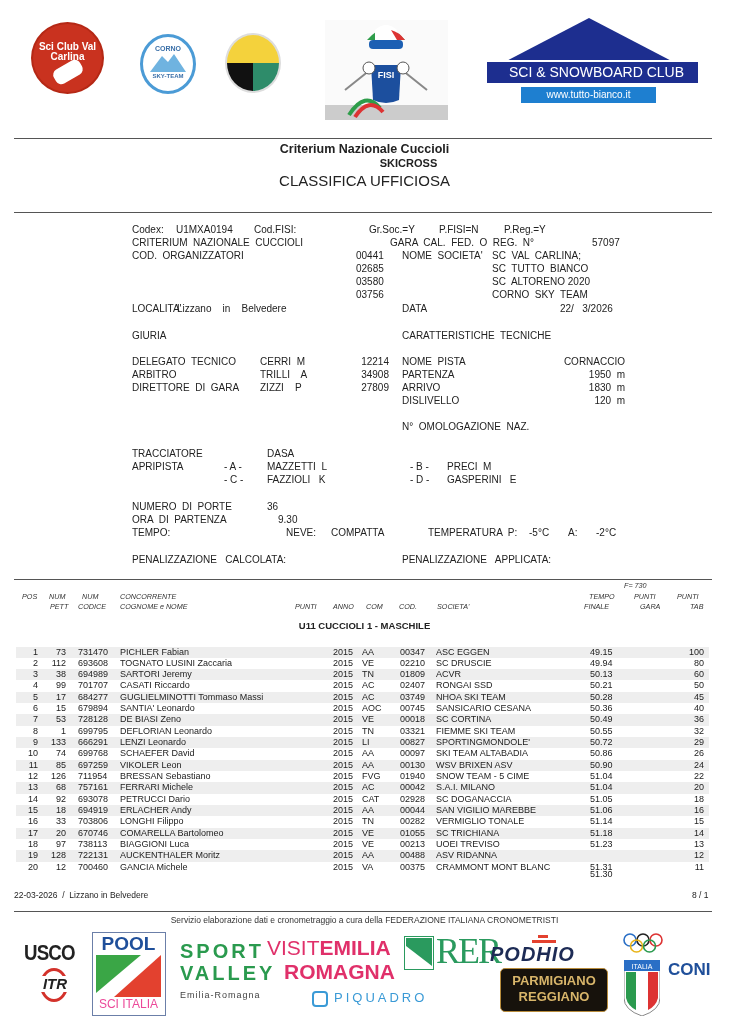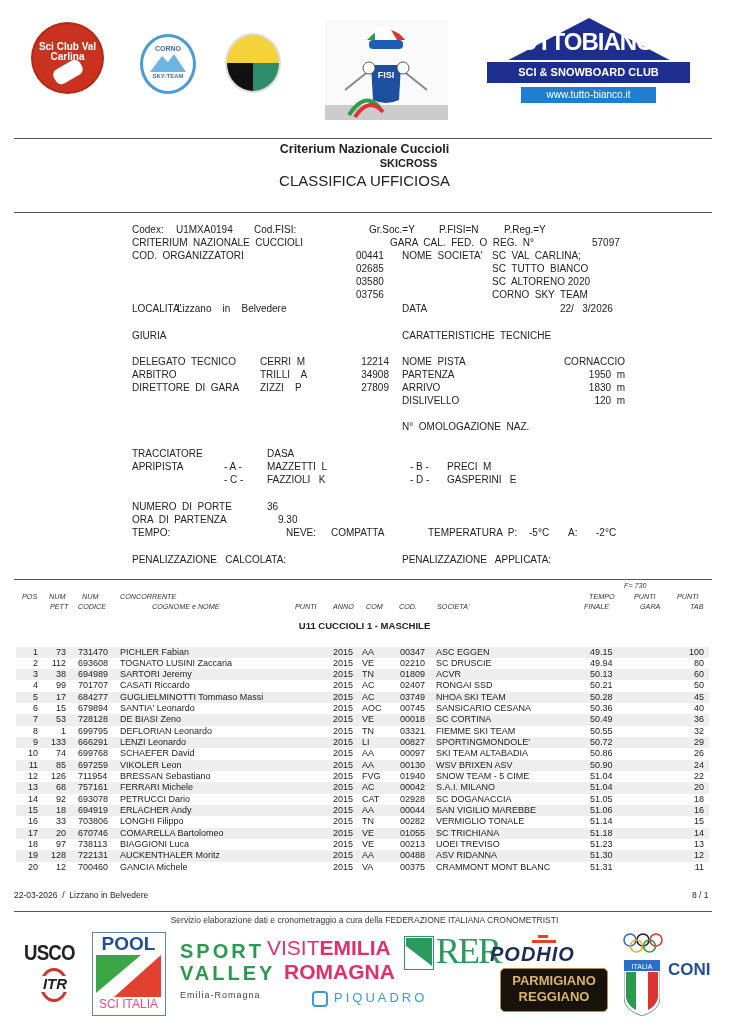--- a/index.html
+++ b/index.html
@@ -18,21 +18,21 @@
   .lg-altoreno { left:225px; top:33px; width:56px; height:60px; border-radius:50%;
     background:conic-gradient(#f4d23c 0 25%, #2e8c6a 25% 50%, #111 50% 75%, #f4d23c 75%);
     border:2px solid #ddd; box-sizing:border-box; }
   .lg-fisi { left:325px; top:20px; width:123px; height:100px; background:#fafafa; }
   .lg-tutto { left:487px; top:18px; width:203px; height:88px; }
   .tb-top { position:absolute; left:6px; top:0; width:192px; height:42px; background:#1d2e8f;
     clip-path:polygon(8% 100%, 50% 0, 92% 100%); }
   .tb-word { position:absolute; left:0; top:4px; width:203px; text-align:center; color:#fff;
     font-weight:bold; font-size:24px; letter-spacing:-1px; -webkit-text-stroke:1px #1d2e8f; color:#1d2e8f; }
   .tb-bar { position:absolute; left:0; top:44px; width:203px; height:21px; background:#1d2e8f;
-    color:#fff; font-weight:bold; font-size:11px; text-align:center; line-height:21px; }
+    color:#fff; font-weight:normal; font-size:14px; text-align:center; line-height:21px;padding-left:8px; }
   .tb-url { position:absolute; left:34px; top:69px; width:135px; height:16px; background:#1e7fd0;
     color:#fff; font-size:10px; text-align:center; line-height:16px; }
 
   
   .t1 { position:absolute; left:0; width:729px; text-align:center; }
 
   
   .txt { position:absolute; font-size:10px; white-space:pre; color:#222; }
   .r { text-align:right; }
 
@@ -76,21 +76,20 @@
     <line x1="102" y1="70" x2="77" y2="50" stroke="#888" stroke-width="2"></line>
     <circle cx="44" cy="48" r="6" fill="#fff" stroke="#555"></circle>
     <circle cx="78" cy="48" r="6" fill="#fff" stroke="#555"></circle>
     <path d="M24 95 Q40 70 55 88" stroke="#2e9d4a" stroke-width="4" fill="none"></path>
     <path d="M30 97 Q44 76 58 92" stroke="#d33" stroke-width="4" fill="none"></path>
   </svg>
 </div>
 
 <div class="logo lg-tutto">
   <div class="tb-top"></div>
-  <div class="tb-word" style="color:#fff;-webkit-text-stroke:0;top:10px;">TUTTOBIANCO</div>
   <div class="tb-bar">SCI &amp; SNOWBOARD CLUB</div>
   <div class="tb-url">www.tutto-bianco.it</div>
 </div>
 
 <div class="hr" style="top:138px;"></div>
 
 <div class="t1" style="top:142px;font-size:12.5px;font-weight:bold;">Criterium Nazionale Cuccioli</div>
 <div class="t1" style="top:157px;font-size:11px;font-weight:bold;padding-left:44px;">SKICROSS</div>
 <div class="t1" style="top:172px;font-size:15px;">CLASSIFICA UFFICIOSA</div>
 
@@ -179,21 +178,21 @@
 <div class="hr" style="top:579px;"></div>
 
 <div class="th" style="left:624px;top:581px;">F=   730</div>
 
 <div class="th" style="left:22px;top:592px;">POS</div>
 <div class="th" style="left:49px;top:592px;">NUM</div>
 <div class="th" style="left:50px;top:602px;">PETT</div>
 <div class="th" style="left:82px;top:592px;">NUM</div>
 <div class="th" style="left:78px;top:602px;">CODICE</div>
 <div class="th" style="left:120px;top:592px;">CONCORRENTE</div>
-<div class="th" style="left:120px;top:602px;margin-left:32px;">COGNOME  e  NOME</div>
+<div class="th" style="left:120px;top:602px;">COGNOME  e  NOME</div>
 <div class="th" style="left:295px;top:602px;">PUNTI</div>
 <div class="th" style="left:333px;top:602px;">ANNO</div>
 <div class="th" style="left:366px;top:602px;">COM</div>
 <div class="th" style="left:399px;top:602px;">COD.</div>
 <div class="th" style="left:437px;top:602px;">SOCIETA'</div>
 <div class="th" style="left:589px;top:592px;">TEMPO</div>
 <div class="th" style="left:584px;top:602px;">FINALE</div>
 <div class="th" style="left:634px;top:592px;">PUNTI</div>
 <div class="th" style="left:640px;top:602px;">GARA</div>
 <div class="th" style="left:677px;top:592px;">PUNTI</div>
@@ -420,21 +419,21 @@
   </div>
     <div class="row even" style="top: 850.26px;">
     <div class="cell" style="left:0;width:22px;text-align:right;">19</div>
     <div class="cell" style="left:30px;width:20px;text-align:right;">128</div>
     <div class="cell" style="left:62px;">722131</div>
     <div class="cell" style="left:104px;">AUCKENTHALER  Moritz</div>
     <div class="cell" style="left:317px;">2015</div>
     <div class="cell" style="left:346px;">AA</div>
     <div class="cell" style="left:384px;">00488</div>
     <div class="cell" style="left:420px;">ASV  RIDANNA</div>
-    <div class="cell" style="left:574px;">51.30</div>
+    <div class="cell" style="left:574px;margin-top:19px;">51.30</div>
     <div class="cell" style="left:652px;width:36px;text-align:right;">12</div>
   </div>
     <div class="row" style="top: 861.58px;">
     <div class="cell" style="left:0;width:22px;text-align:right;">20</div>
     <div class="cell" style="left:30px;width:20px;text-align:right;">12</div>
     <div class="cell" style="left:62px;">700460</div>
     <div class="cell" style="left:104px;">GANCIA  Michele</div>
     <div class="cell" style="left:317px;">2015</div>
     <div class="cell" style="left:346px;">VA</div>
     <div class="cell" style="left:384px;">00375</div>

